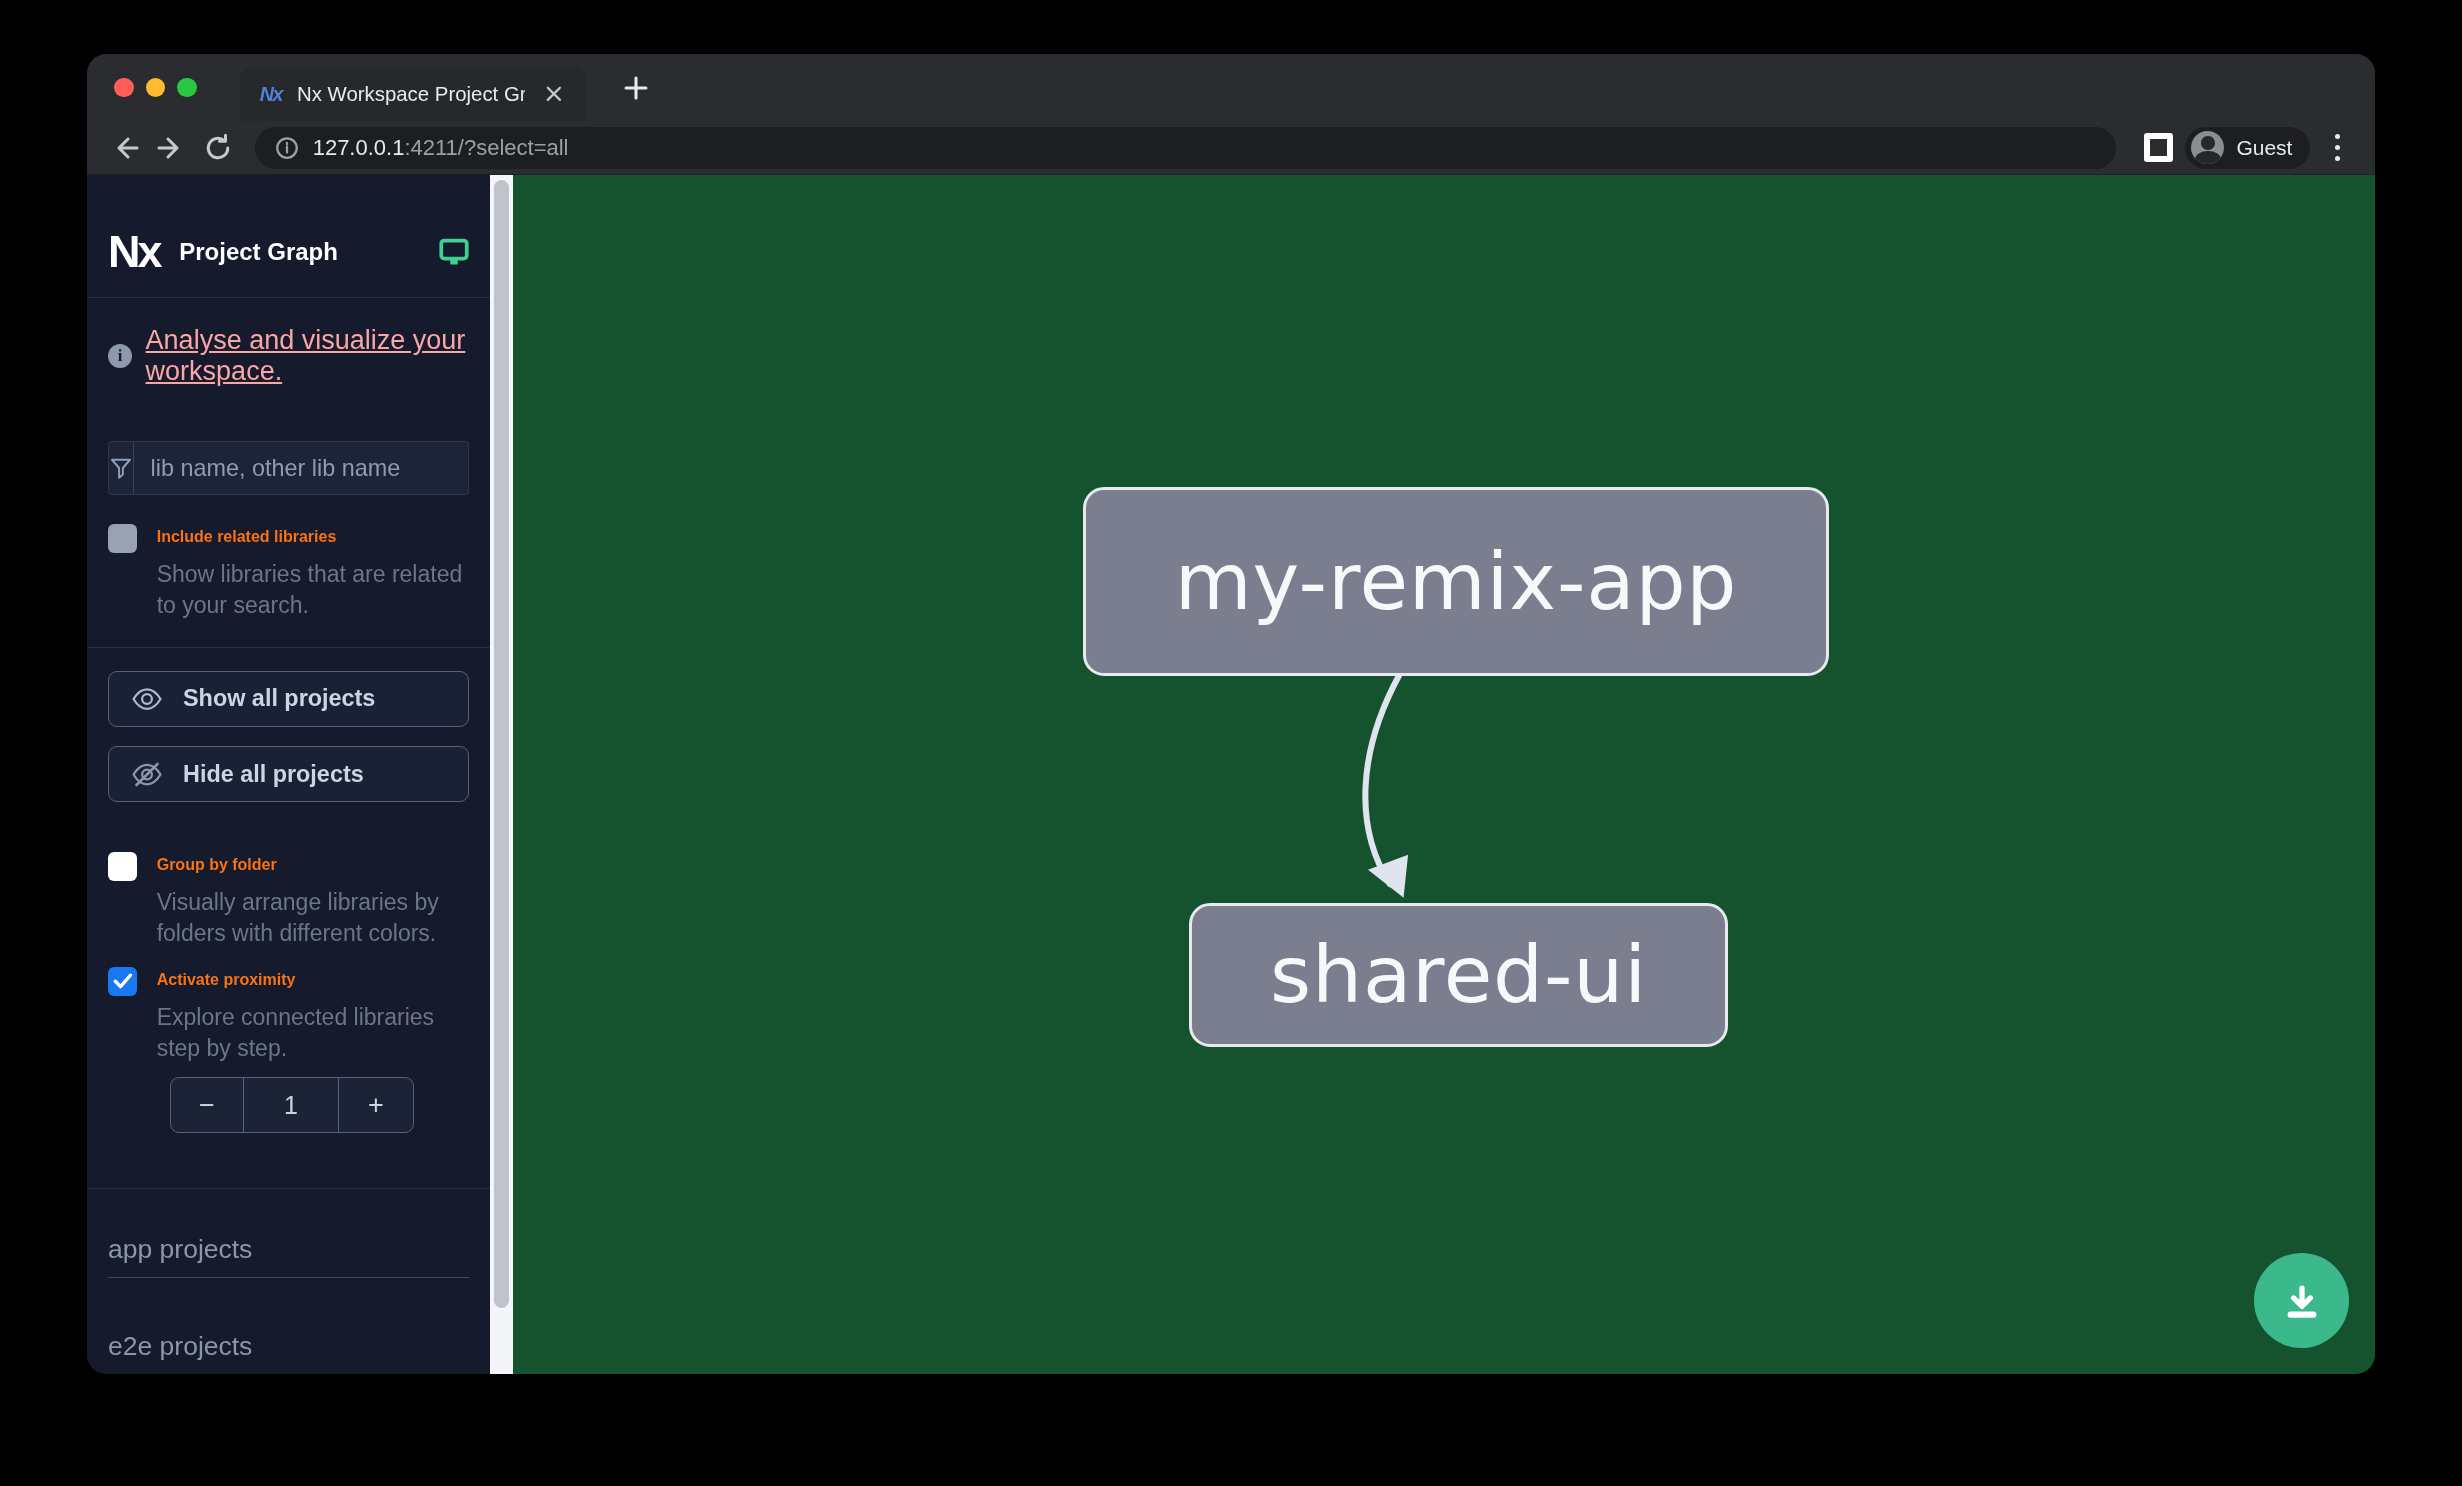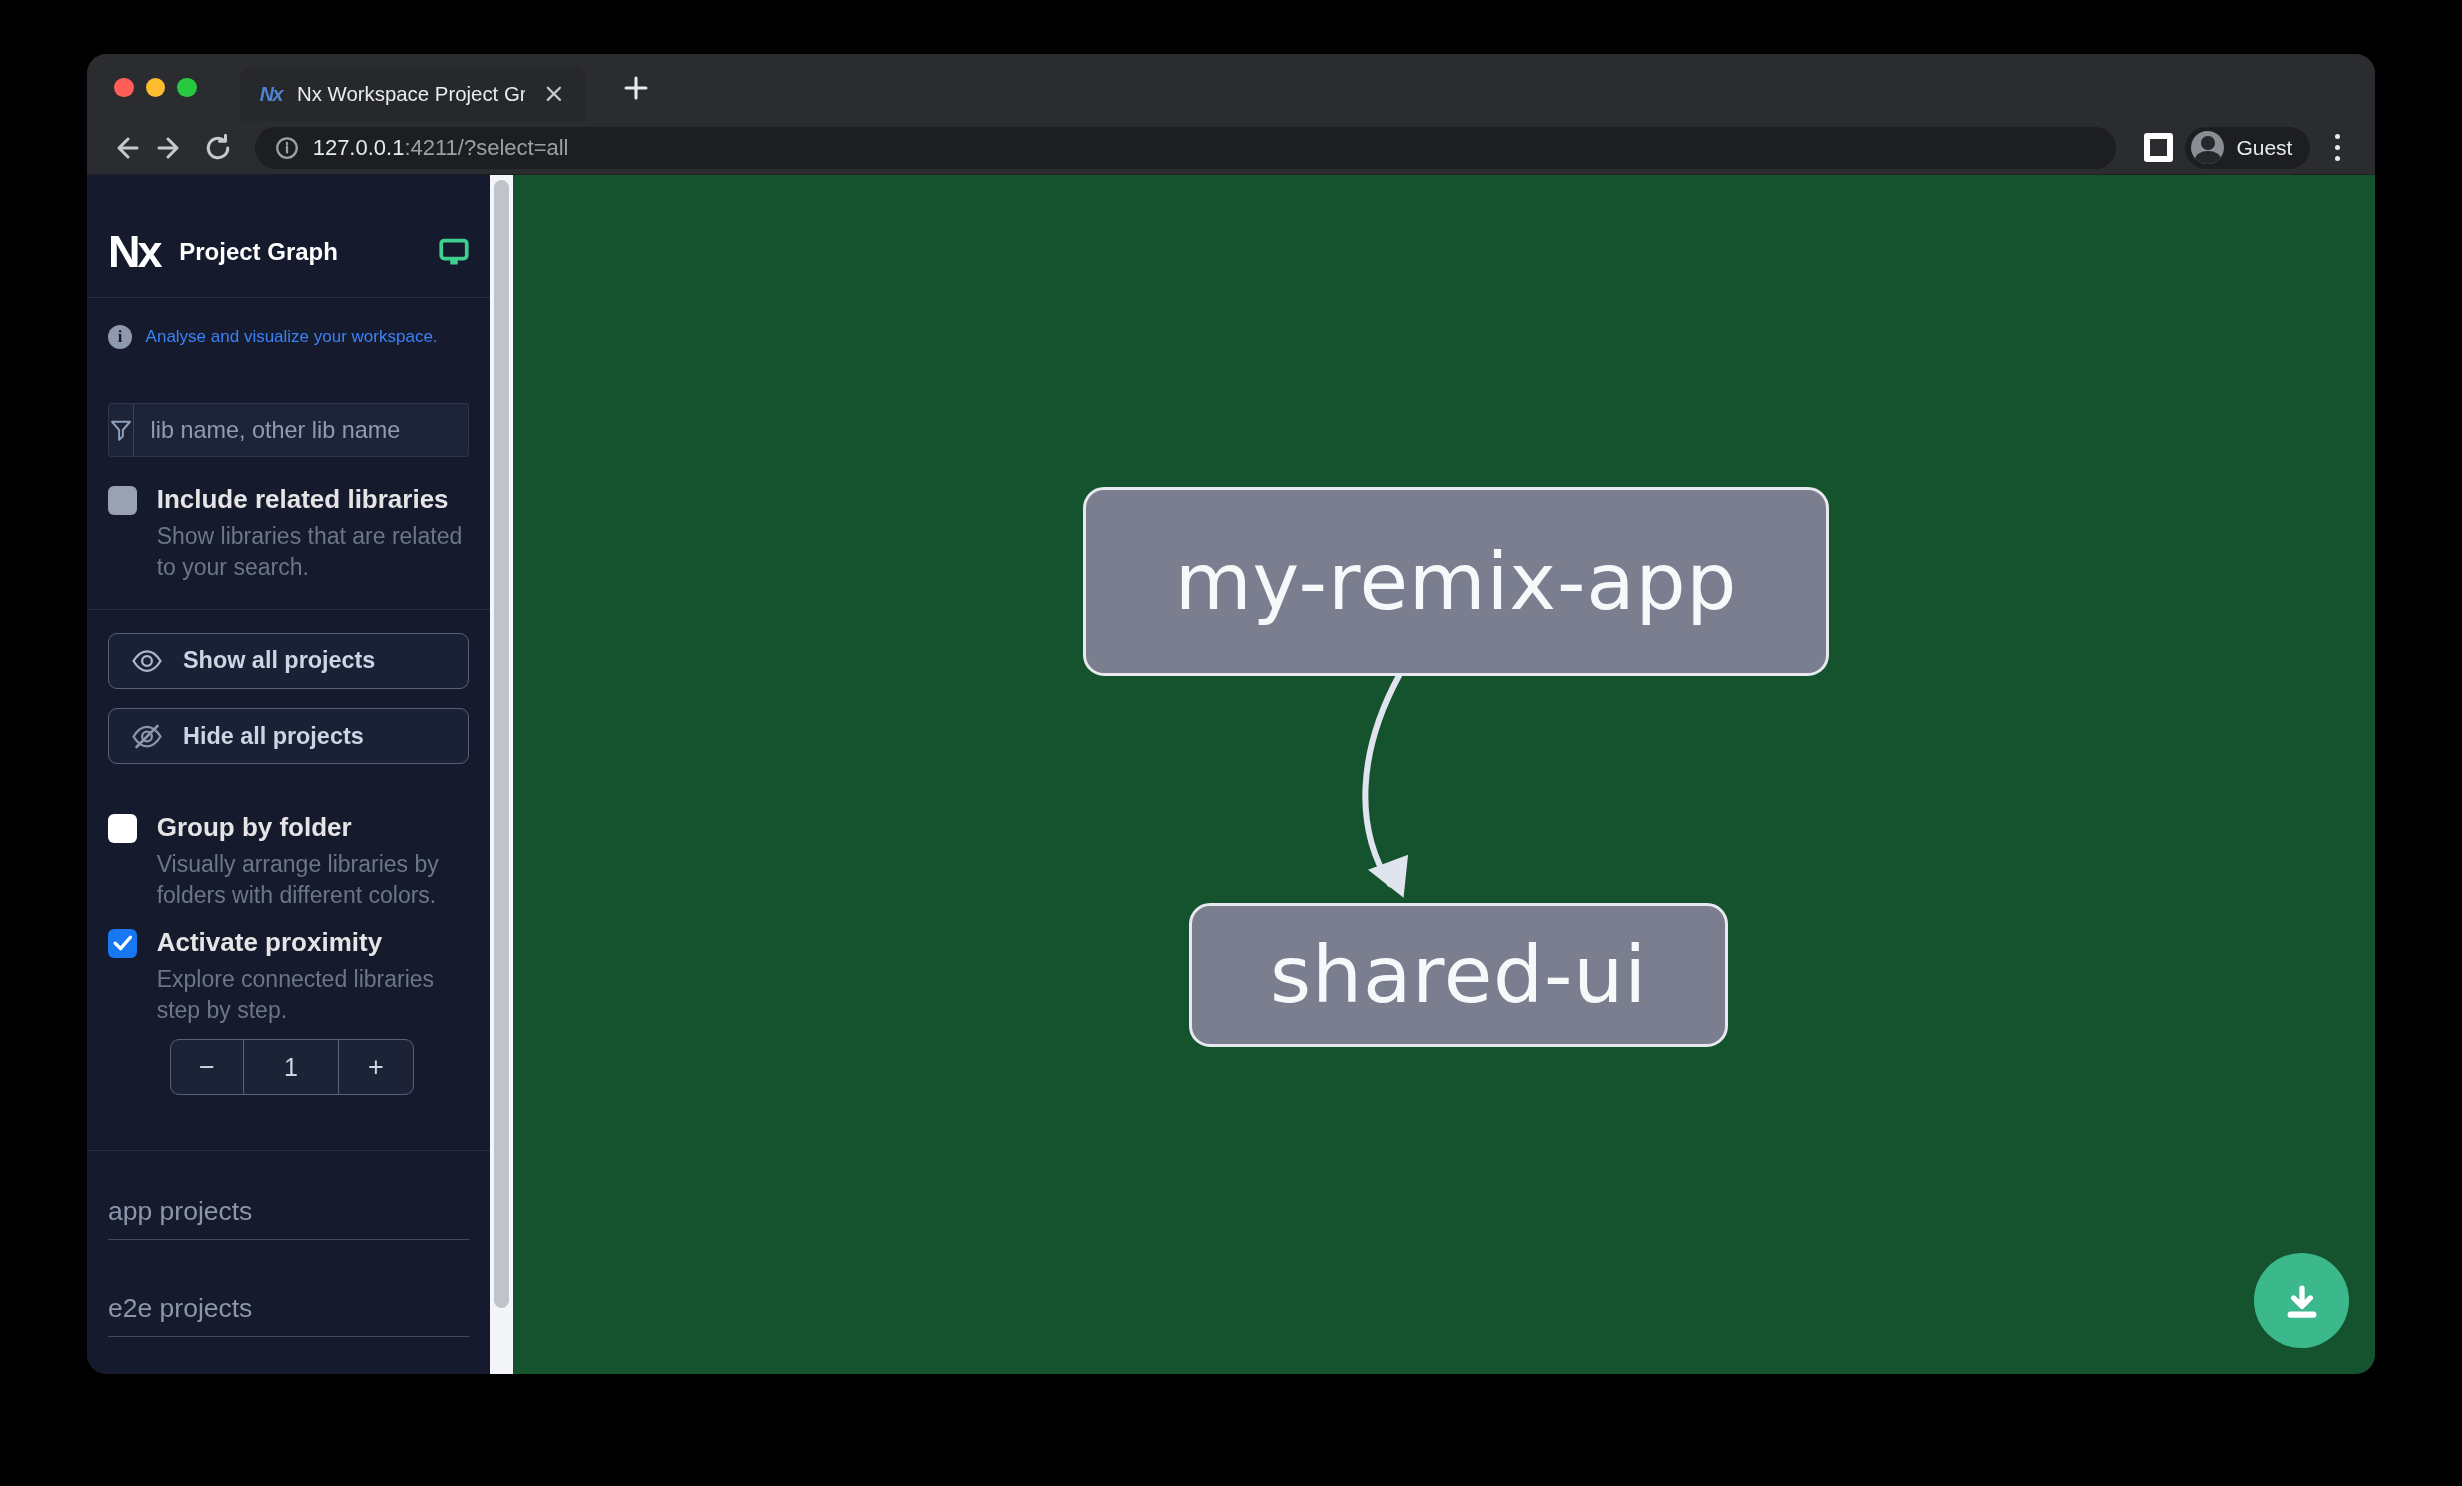--- a/index.html
+++ b/index.html
@@ -41,33 +41,33 @@
   .scrollthumb { position:absolute; left:3.8px; width:15px; top:4.5px; height:1128px; background:#bfc3cb; border-radius:7.6px; }
   .canvas { flex:1; background:#14532d; position:relative; }
 
   
   .sb-header { padding:32px 21px 0; height:123px; display:flex; align-items:center; gap:19.7px; border-bottom:0.8px solid rgba(148,163,184,.16); }
   .nx-logo { color:#fff; font-weight:800; font-size:45px; letter-spacing:-3px; }
   .sb-title { color:#fff; font-weight:700; font-size:24px; flex:1; }
   .tagline-row { margin-top:27px; padding:0 21px; display:flex; align-items:center; gap:13.6px; }
   .info-badge { width:24px; height:24px; border-radius:50%; background:#8e99ad; color:#151a2c; font-weight:800; font-size:16.6px;
                 display:flex; align-items:center; justify-content:center; font-family:"Liberation Serif", serif; flex:0 0 auto; }
-  .tagline { color:#3b82f6; font-size:17px; }
+  .tagline { color:#fca5a5; font-size:27px;text-decoration:underline; }
 
   .searchbox { margin:54px 21px 0; height:54px; display:flex; align-items:stretch; background:#1d2438; border:0.8px solid #2c374f; border-radius:3px; overflow:hidden; }
   .funnel-cell { width:48px; display:flex; align-items:center; justify-content:center; border-right:0.8px solid #39435c; }
   .searchbox input { flex:1; background:transparent; border:none; outline:none; color:#aab6ca; font-size:23.4px; padding:0 16.6px; font-family:"Liberation Sans", sans-serif; }
   .searchbox input::placeholder { color:#8e9bb3; }
 
   .option { margin:27px 21px 0; display:grid; grid-template-columns:29px 1fr; column-gap:19.7px; row-gap:6px; }
   .cb { width:29px; height:29px; border-radius:6px; margin-top:1.5px; }
   .cb-muted { background:#99a2b2; }
   .cb-white { background:#fff; }
   .cb-checked { background:#1778f2; display:flex; align-items:center; justify-content:center; }
-  .opt-title { font-size:26px; font-weight:700; color:#e5e5e5; line-height:30px; }
+  .opt-title { font-size:16px; font-weight:700; color:#f97316; line-height:30px; }
   .opt-desc { grid-column:2; font-size:23px; color:#6b7689; line-height:31px; max-width:318px; }
 
   .sb-divider { margin-top:26px; border-top:0.8px solid rgba(148,163,184,.16); }
 
   .sb-btn { margin:23px 21px 0; height:56px; border:1.5px solid #57627a; border-radius:9px; background:#1a2136;
             display:flex; align-items:center; gap:21px; padding:0 23px; color:#cdd5e3; font-size:23.4px; font-weight:700; }
   .sb-btn + .sb-btn { margin-top:19.7px; }
 
   .option.gap-lg { margin-top:48px; }
   .option.gap-md { margin-top:16.6px; }

